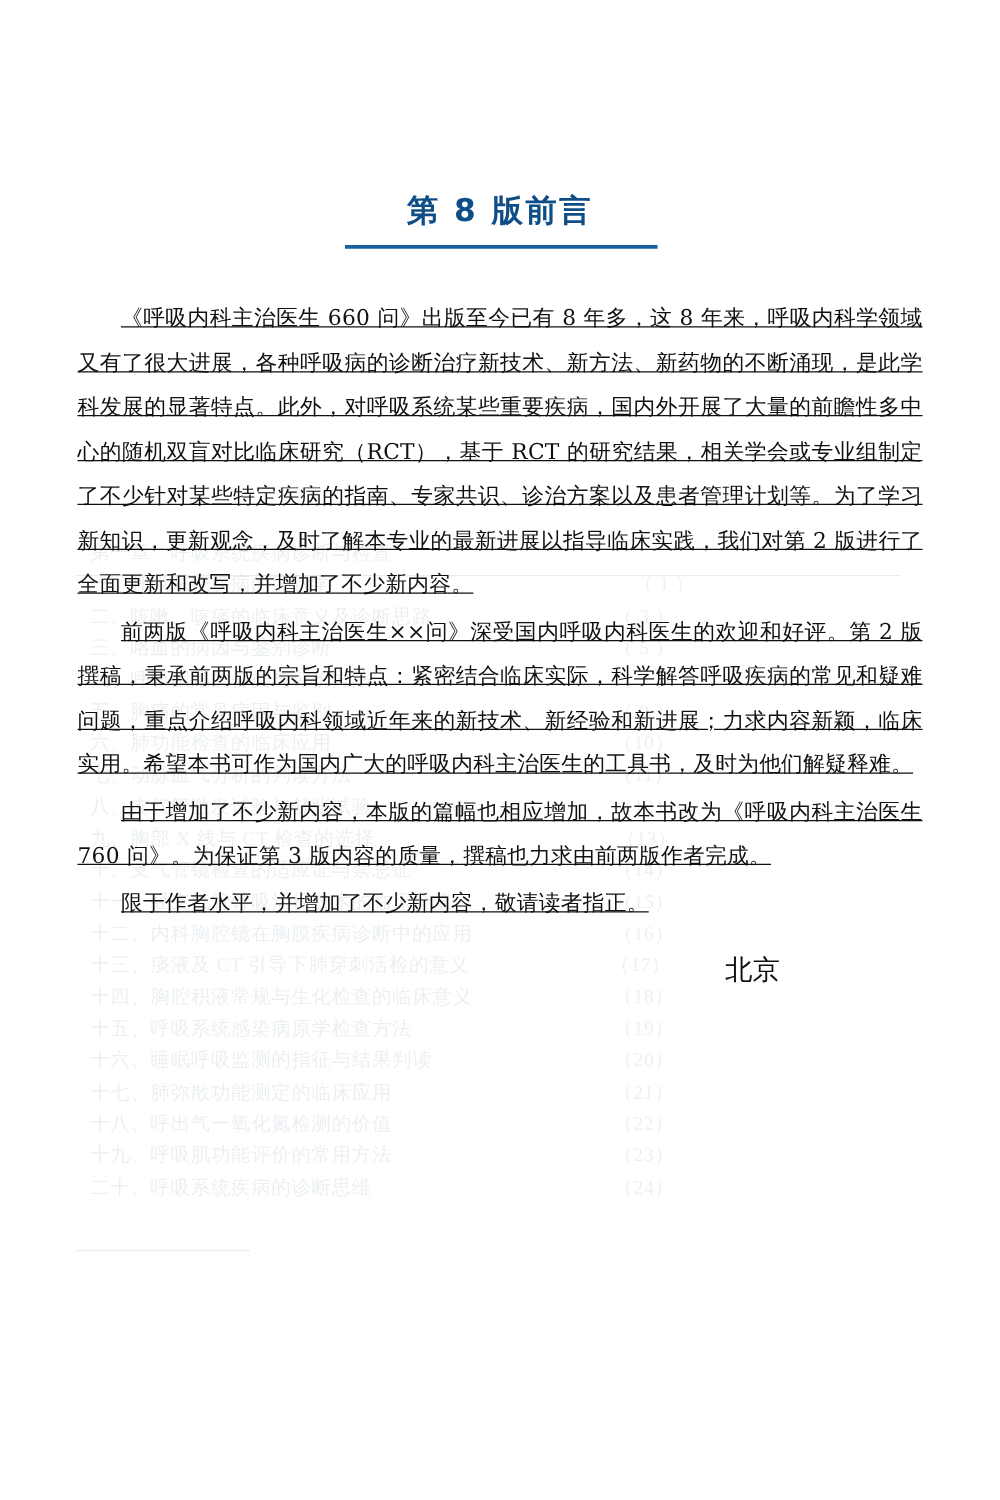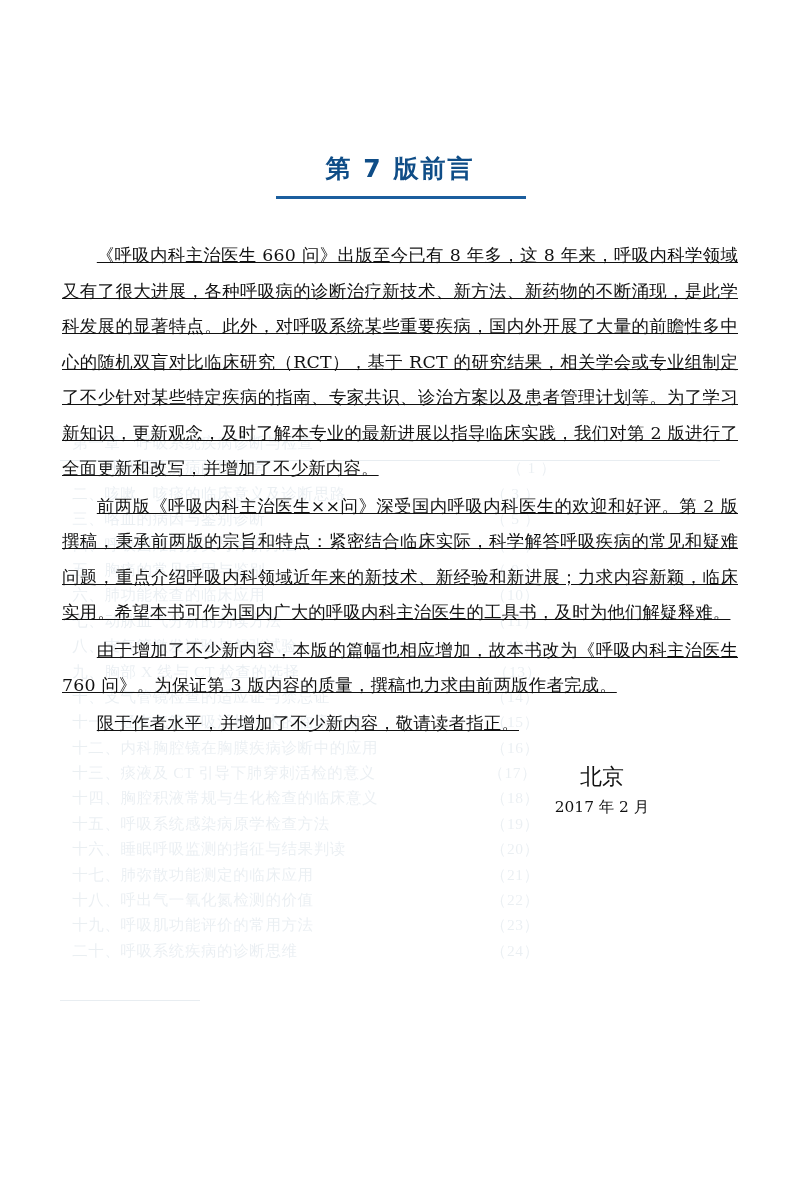--- a/index.html
+++ b/index.html
@@ -115,29 +115,28 @@
 </head>
 <body>
 
 <div class="page">
 
   <div class="bleed" id="bleed"><span class="bl">　　第一章　呼吸系统疾病诊断与检查　　　　　　　　　　　　　　</span><span class="bl">　　一、呼吸系统疾病的症状学　　　　　　　　　　　　　　　（ 1 ）</span><span class="bl">　　二、咳嗽、咳痰的临床意义及诊断思路　　　　　　　　　（ 3 ）</span><span class="bl">　　三、咯血的病因与鉴别诊断　　　　　　　　　　　　　　（ 5 ）</span><span class="bl">　　四、呼吸困难的分类与评价方法　　　　　　　　　　　　（ 7 ）</span><span class="bl">　　五、胸痛的常见病因与鉴别　　　　　　　　　　　　　　（ 9 ）</span><span class="bl">　　六、肺功能检查的临床应用　　　　　　　　　　　　　　（10）</span><span class="bl">　　七、动脉血气分析的判读方法　　　　　　　　　　　　　（11）</span><span class="bl">　　八、支气管激发试验与舒张试验　　　　　　　　　　　　（12）</span><span class="bl">　　九、胸部 X 线与 CT 检查的选择　　　　　　　　　　　　（13）</span><span class="bl">　　十、支气管镜检查的适应证与禁忌证　　　　　　　　　　（14）</span><span class="bl">　　十一、经支气管针吸活检技术的临床价值　　　　　　　　（15）</span><span class="bl">　　十二、内科胸腔镜在胸膜疾病诊断中的应用　　　　　　　（16）</span><span class="bl">　　十三、痰液及 CT 引导下肺穿刺活检的意义　　　　　　　（17）</span><span class="bl">　　十四、胸腔积液常规与生化检查的临床意义　　　　　　　（18）</span><span class="bl">　　十五、呼吸系统感染病原学检查方法　　　　　　　　　　（19）</span><span class="bl">　　十六、睡眠呼吸监测的指征与结果判读　　　　　　　　　（20）</span><span class="bl">　　十七、肺弥散功能测定的临床应用　　　　　　　　　　　（21）</span><span class="bl">　　十八、呼出气一氧化氮检测的价值　　　　　　　　　　　（22）</span><span class="bl">　　十九、呼吸肌功能评价的常用方法　　　　　　　　　　　（23）</span><span class="bl">　　二十、呼吸系统疾病的诊断思维　　　　　　　　　　　　（24）</span></div>
   <div class="bleed-rule" style="left:60px; top:460px; width:660px;"></div>
   <div class="bleed-rule" style="left:60px; top:1000px; width:140px;"></div>
 
   <div class="title-wrap">
-    <span class="title">第 7 版前言</span>
+    <span class="title">第 8 版前言</span>
   </div>
   <div class="title-rule"></div>
 
   <div class="body">
     <p>《呼吸内科主治医生 660 问》出版至今已有 8 年多，这 8 年来，呼吸内科学领域又有了很大进展，各种呼吸病的诊断治疗新技术、新方法、新药物的不断涌现，是此学科发展的显著特点。此外，对呼吸系统某些重要疾病，国内外开展了大量的前瞻性多中心的随机双盲对比临床研究（RCT），基于 RCT 的研究结果，相关学会或专业组制定了不少针对某些特定疾病的指南、专家共识、诊治方案以及患者管理计划等。为了学习新知识，更新观念，及时了解本专业的最新进展以指导临床实践，我们对第 2 版进行了全面更新和改写，并增加了不少新内容。</p>
     <p>前两版《呼吸内科主治医生××问》深受国内呼吸内科医生的欢迎和好评。第 2 版撰稿，秉承前两版的宗旨和特点：紧密结合临床实际，科学解答呼吸疾病的常见和疑难问题，重点介绍呼吸内科领域近年来的新技术、新经验和新进展；力求内容新颖，临床实用。希望本书可作为国内广大的呼吸内科主治医生的工具书，及时为他们解疑释难。</p>
     <p>由于增加了不少新内容，本版的篇幅也相应增加，故本书改为《呼吸内科主治医生 760 问》。为保证第 3 版内容的质量，撰稿也力求由前两版作者完成。</p>
     <p>限于作者水平，并增加了不少新内容，敬请读者指正。</p>
   </div>
 
   <div class="sign">
     <div class="city">北京</div>
-    <div class="date">2017 年 2 月</div>
   </div>
 
 </div>
 
 </body></html>

